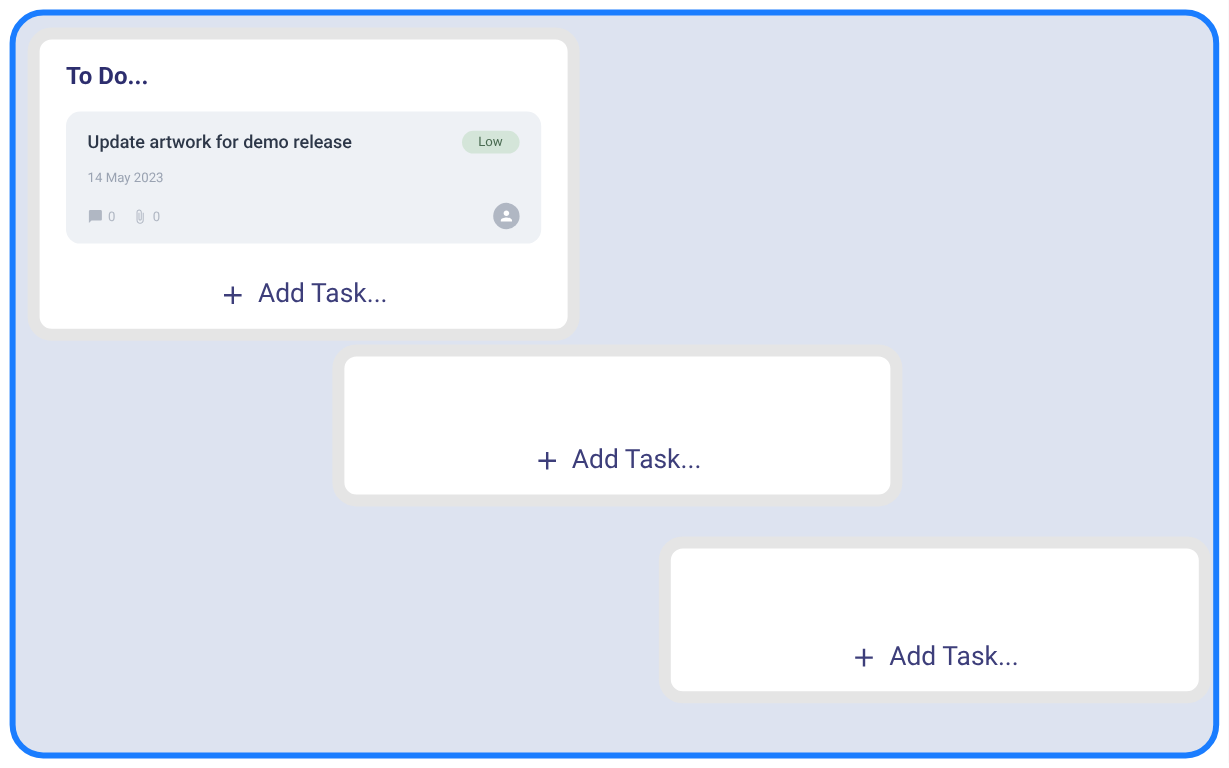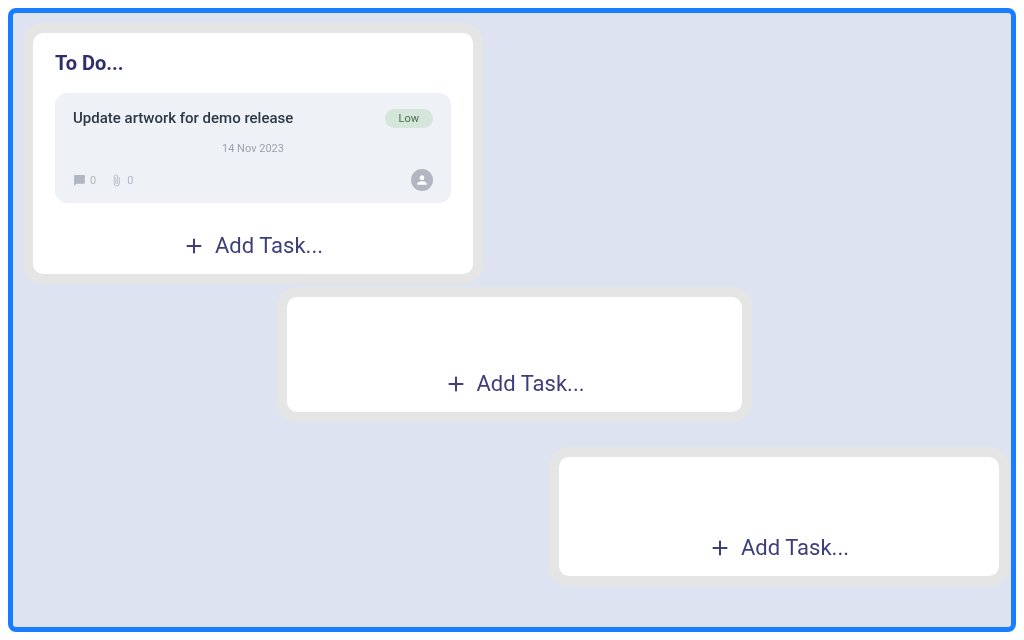--- a/index.html
+++ b/index.html
@@ -8,21 +8,21 @@
       background: #ffffff;
       width: 1024px;
       height: 640px;
       overflow: hidden;
       padding: 8px;
     }
     .frame {
       width: 100%;
       height: 100%;
       border: 5px solid #1a7dff;
-      border-radius: 8px;
+      border-radius: 28px;
       background: #dde3f0;
       position: relative;
       overflow: hidden;
     }
     .column {
       position: absolute;
       background: #ffffff;
       border: 10px solid #e5e5e5;
       border-radius: 20px;
       padding: 18px 22px 12px 22px;
@@ -46,21 +46,20 @@
       color: #2d2e6e;
       font-size: 20px;
       font-weight: 700;
       margin-bottom: 18px;
     }
     .task-card {
       background: #eef1f5;
       border-radius: 12px;
       padding: 16px 18px 12px 18px;
       margin-bottom: 22px;
-      text-align: center;
     }
     .task-header {
       display: flex;
       justify-content: space-between;
       align-items: flex-start;
       margin-bottom: 14px;
     }
     .task-title {
       color: #2d3748;
       font-size: 15px;
@@ -146,21 +145,21 @@
 <div class="frame">
 
   <div class="column column-todo">
     <div class="column-title">To Do...</div>
 
     <div class="task-card">
       <div class="task-header">
         <div class="task-title">Update artwork for demo release</div>
         <div class="badge">Low</div>
       </div>
-      <div class="task-date">14 Nov 2023</div>
+      <div class="task-date">14 May 2023</div>
       <div class="task-footer">
         <div class="task-meta">
           <div class="meta-item">
             <svg class="meta-icon" viewBox="0 0 24 24">
                 <path d="M20 2H4c-1.1 0-2 .9-2 2v18l4-4h14c1.1 0 2-.9 2-2V4c0-1.1-.9-2-2-2z"></path>
               </svg>
             <span>0</span>
           </div>
           <div class="meta-item">
             <svg class="meta-icon" viewBox="0 0 24 24">

